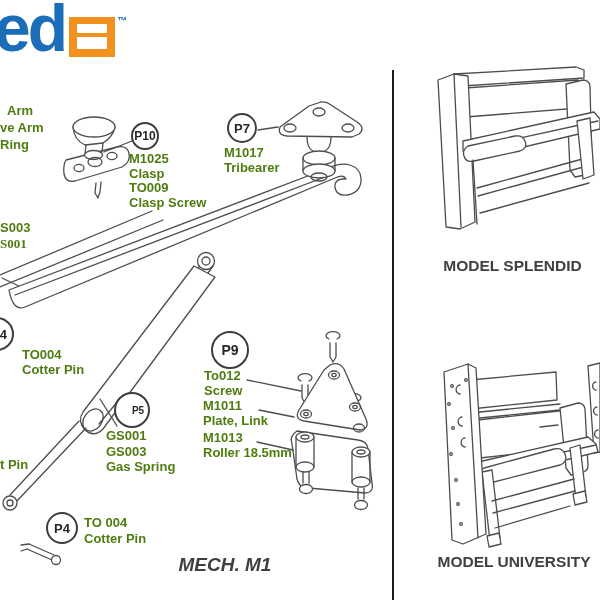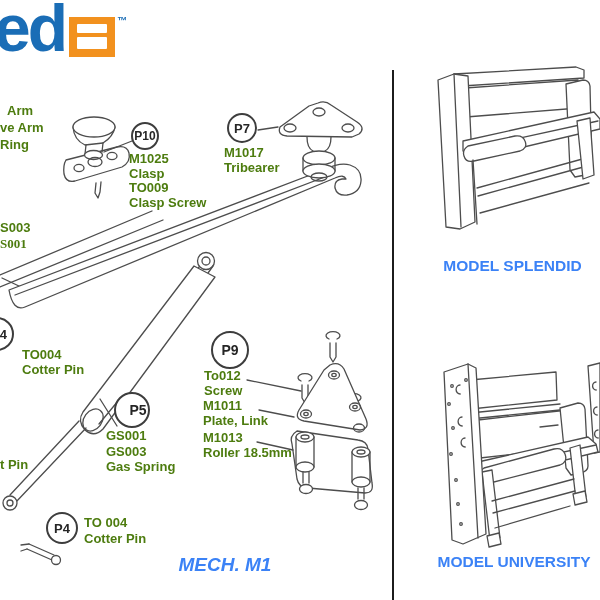--- a/index.html
+++ b/index.html
@@ -16,21 +16,21 @@
   .logo-tm{left:117px;top:15px;font-size:10px;font-weight:700;color:#1a6db6;}
   
   .divider{left:392px;top:70px;width:2px;height:530px;background:#1c1c1c;}
   
   .callout{border:2px solid #3d3d3d;border-radius:50%;background:#fff;
            display:flex;align-items:center;justify-content:center;
            font-weight:700;color:#262626;box-sizing:border-box;z-index:5;}
   
   .lbl{font-weight:700;color:#4d7c0f;font-size:13px;line-height:14.5px;white-space:nowrap;z-index:6;}
   .lbl span{display:block;}
-  .caption{font-weight:700;color:#3b82f6;text-align:center;white-space:nowrap;}
+  .caption{font-weight:700;color:#404040;text-align:center;white-space:nowrap;}
   svg{position:absolute;left:0;top:0;}
   .lineart{stroke:#4d4d4d;fill:none;stroke-width:1.3;stroke-linejoin:round;stroke-linecap:round;}
 </style>
 </head>
 <body>
 
 <div class="abs logo-word">ed</div>
 <div class="abs logo-icon">
   <div class="bar bar1"></div>
   <div class="bar bar2"></div>
@@ -172,21 +172,21 @@
     <path d="M460,385 a4,4.5 0 1 0 0.2,9 M462,417 a4,4.5 0 1 0 0.2,9 M465,438 a4,4.5 0 1 0 0.2,9"></path>
     <path d="M596,382 a3.5,4 0 1 0 0.2,8 M597,407 a3.5,4 0 1 0 0.2,8 M598,430 a3.5,4 0 1 0 0.2,8"></path>
     <path d="M540,427 L558,425"></path>
   </g>
 </svg>
 
 <div class="abs callout" style="left:131px;top:122px;width:28px;height:28px;font-size:12px;">P10</div>
 <div class="abs callout" style="left:227px;top:113px;width:30px;height:30px;font-size:13px;">P7</div>
 <div class="abs callout" style="left:-20px;top:317px;width:34px;height:34px;font-size:13px;justify-content:flex-end;padding-right:5px;">P4</div>
 <div class="abs callout" style="left:211px;top:331px;width:38px;height:38px;font-size:14px;">P9</div>
-<div class="abs callout" style="left:114px;top:392px;width:36px;height:36px;font-size:14px;padding-left:12px;">P5</div>
+<div class="abs callout" style="left:114px;top:392px;width:36px;height:36px;font-size:10px;padding-left:12px;">P5</div>
 <div class="abs callout" style="left:46px;top:512px;width:32px;height:32px;font-size:13px;">P4</div>
 
 <div class="abs lbl" style="left:7px;top:104px;">Arm</div>
 <div class="abs lbl" style="left:0px;top:121px;">ve Arm</div>
 <div class="abs lbl" style="left:0px;top:138px;">Ring</div>
 
 <div class="abs lbl" style="left:129px;top:152px;">
   <span>M1025</span>
   <span>Clasp</span>
   <span>TO009</span>

